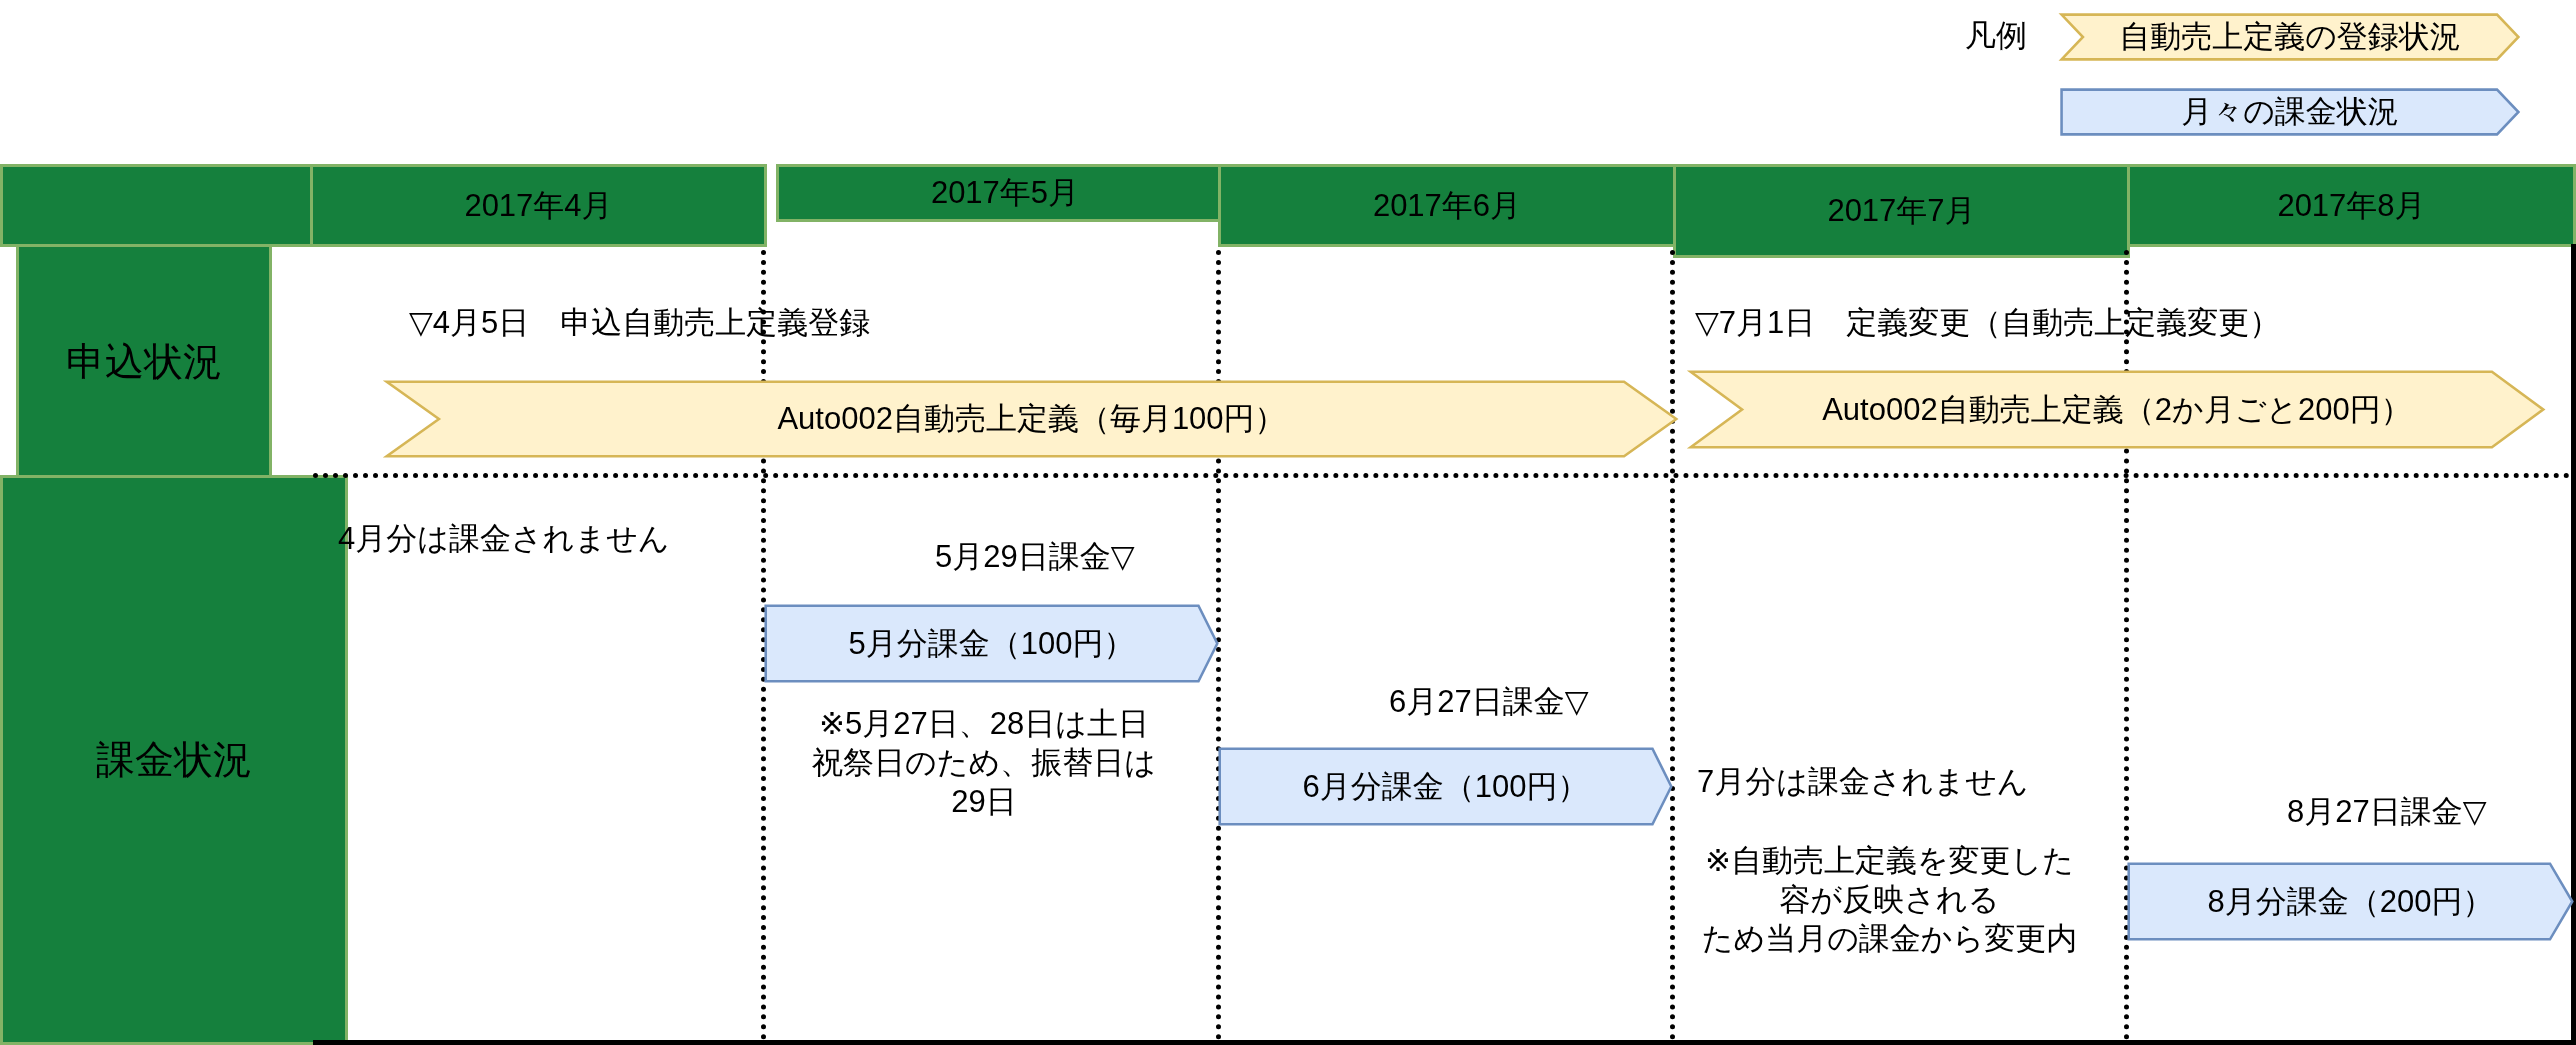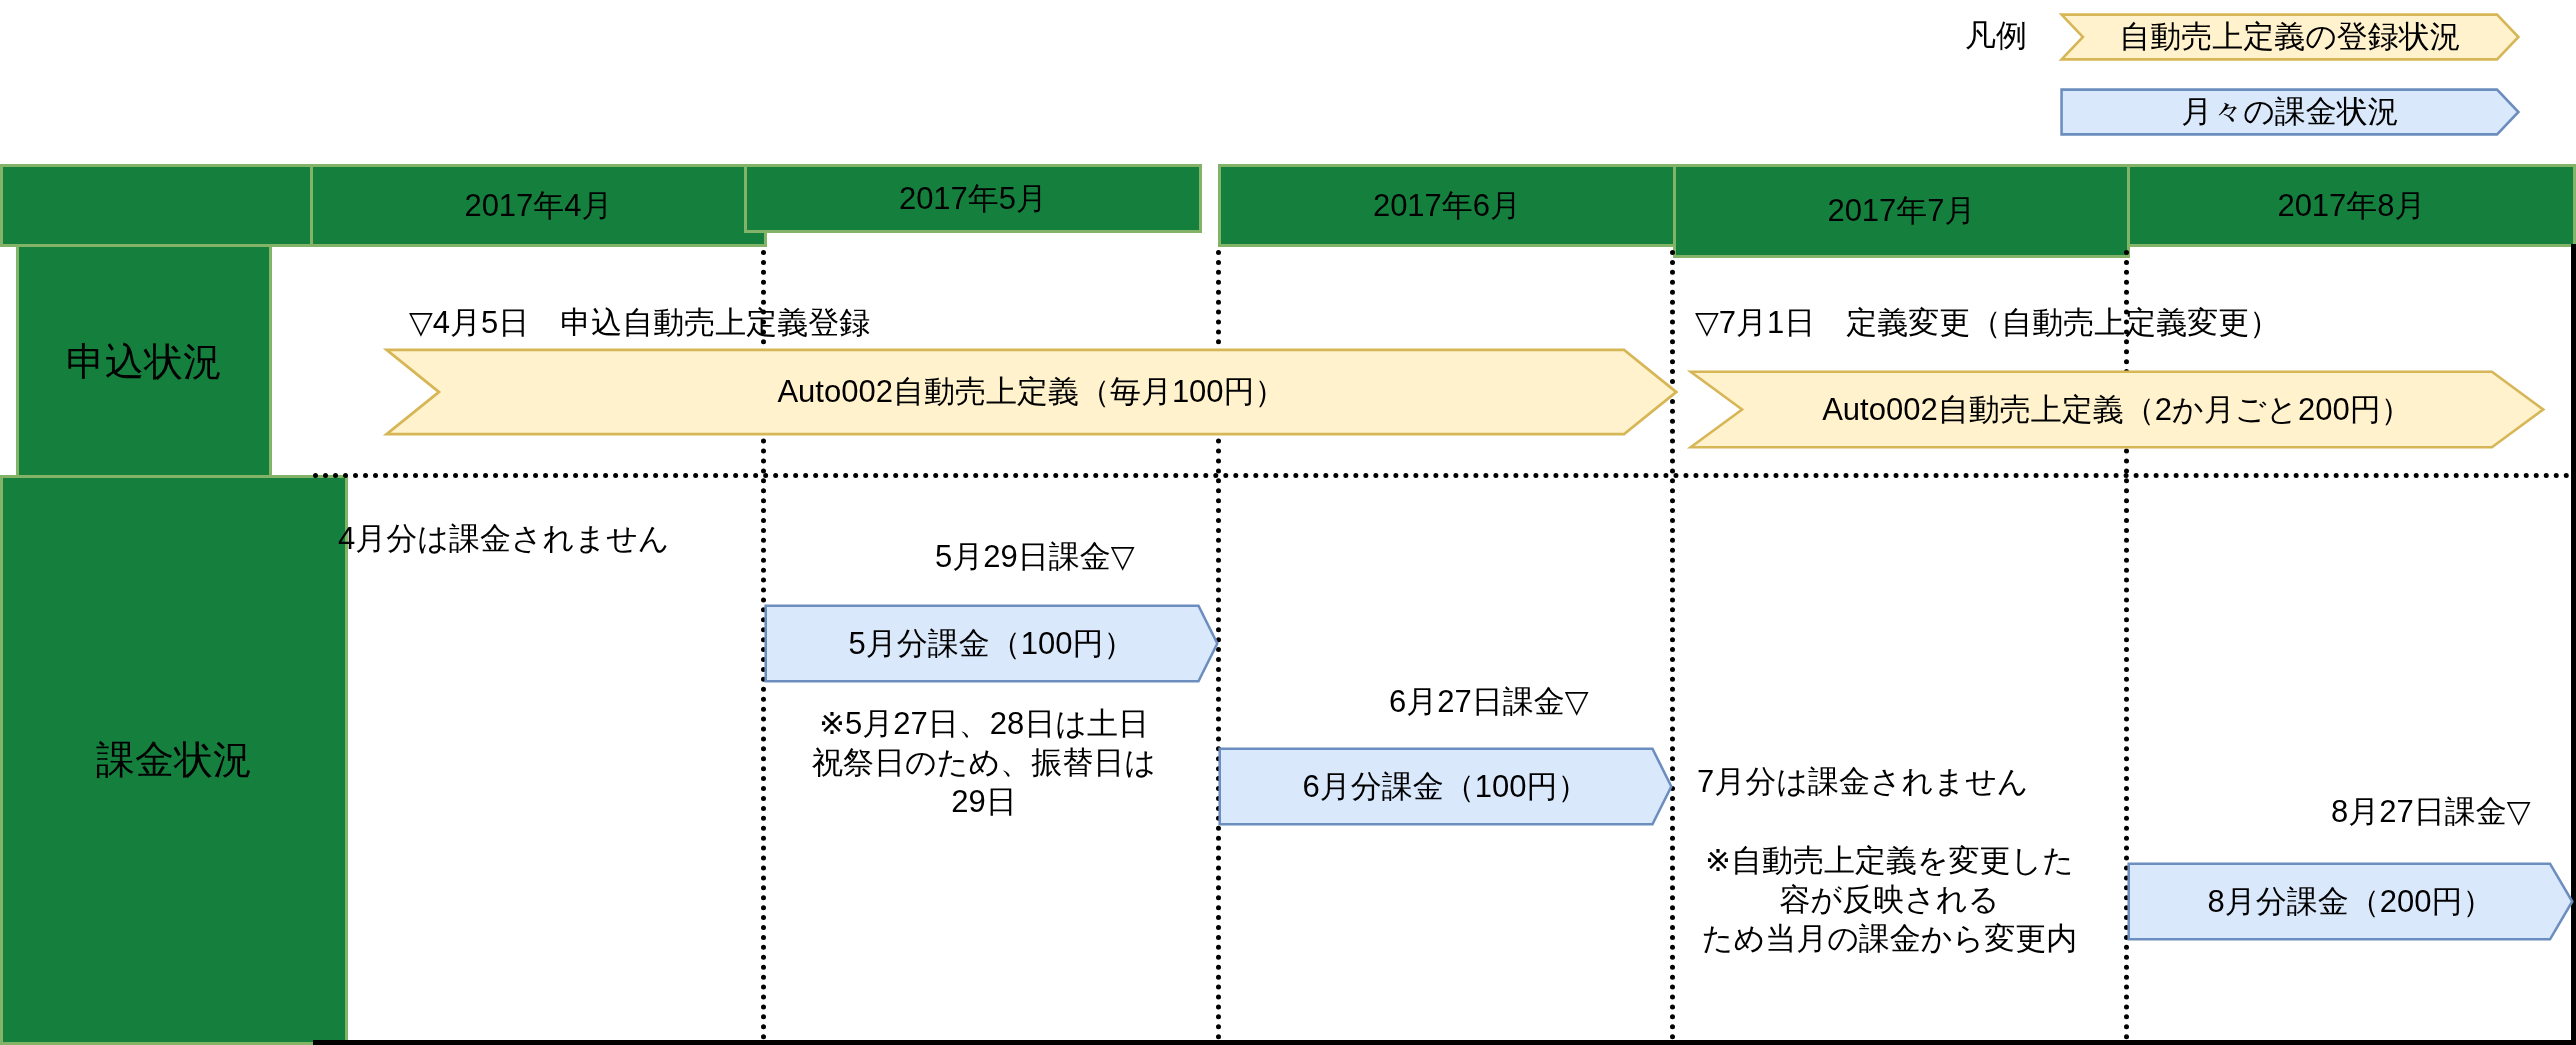--- a/index.html
+++ b/index.html
@@ -30,41 +30,41 @@
 </div>
 <div class="shape" style="left:2059px;top:87px;width:462px;height:50px;">
   <svg viewBox="0 0 540 58" preserveAspectRatio="none">
     <polygon points="3,3 512,3 537,29 512,55 3,55" fill="#dae8fc" stroke="#6c8ebf" stroke-width="3"></polygon>
   </svg>
   <div class="label">月々の課金状況</div>
 </div>
 
 <div class="cell" style="left:0;top:164px;width:313px;height:83px;"></div>
 <div class="cell" style="left:310px;top:164px;width:457px;height:83px;">2017年4月</div>
-<div class="cell" style="left:744px;top:164px;width:458px;height:69px;">2017年5月</div>
+<div class="cell" style="left:776px;top:164px;width:458px;height:58px;">2017年5月</div>
 <div class="cell" style="left:1218px;top:164px;width:458px;height:83px;">2017年6月</div>
 <div class="cell" style="left:1673px;top:164px;width:457px;height:94px;">2017年7月</div>
 <div class="cell" style="left:2127px;top:164px;width:449px;height:83px;">2017年8月</div>
 
 <div class="cell rowhead" style="left:16px;top:244px;width:256px;height:235px;">申込状況</div>
 <div class="cell rowhead" style="left:0;top:475px;width:348px;height:570px;">課金状況</div>
 
 <div class="abs" style="left:2571px;top:244px;width:5.1px;height:801px;background:#000;"></div>
 <div class="abs" style="left:313px;top:1040px;width:2263px;height:5.1px;background:#000;"></div>
 
 <div class="hdot" style="left:313px;top:473px;width:2258px;"></div>
 <div class="vdot" style="left:761px;top:250px;height:790px;"></div>
 <div class="vdot" style="left:1216px;top:250px;height:790px;"></div>
 <div class="vdot" style="left:1670px;top:250px;height:790px;"></div>
 <div class="vdot" style="left:2124px;top:250px;height:790px;"></div>
 
 <div class="abs txt" style="left:409px;top:304px;">▽4月5日　申込自動売上定義登録</div>
 <div class="abs txt" style="left:1695px;top:304px;">▽7月1日　定義変更（自動売上定義変更）</div>
 
-<div class="shape" style="left:385px;top:348px;width:1293px;height:88px;">
+<div class="shape" style="left:385px;top:380px;width:1293px;height:78px;">
   <svg viewBox="0 0 1510 92" preserveAspectRatio="none">
     <polygon points="2,2 1447,2 1508,46 1447,90 2,90 63,46" fill="#fff2cc" stroke="#d6b656" stroke-width="3"></polygon>
   </svg>
   <div class="label">Auto002自動売上定義（毎月100円）</div>
 </div>
 <div class="shape" style="left:1689px;top:370px;width:856px;height:79px;">
   <svg viewBox="0 0 1000 92" preserveAspectRatio="none">
     <polygon points="2,2 938,2 998,46 938,90 2,90 62,46" fill="#fff2cc" stroke="#d6b656" stroke-width="3"></polygon>
   </svg>
   <div class="label">Auto002自動売上定義（2か月ごと200円）</div>
@@ -93,20 +93,20 @@
   <div class="label">6月分課金（100円）</div>
 </div>
 
 <div class="abs txt" style="left:1697px;top:763px;">7月分は課金されません</div>
 <div class="note" style="left:1680px;top:841px;width:419px;">
   <div>※自動売上定義を変更した</div>
   <div>容が反映される</div>
   <div>ため当月の課金から変更内</div>
 </div>
 
-<div class="abs txt" style="left:2287px;top:793px;margin-left:44px;">8月27日課金▽</div>
+<div class="abs txt" style="left:2287px;top:793px;">8月27日課金▽</div>
 <div class="shape" style="left:2127px;top:862px;width:447px;height:79px;">
   <svg viewBox="0 0 522 92" preserveAspectRatio="none">
     <polygon points="2,2 494,2 520,46 494,90 2,90" fill="#dae8fc" stroke="#6c8ebf" stroke-width="3"></polygon>
   </svg>
   <div class="label">8月分課金（200円）</div>
 </div>
 
 
 </body></html>

